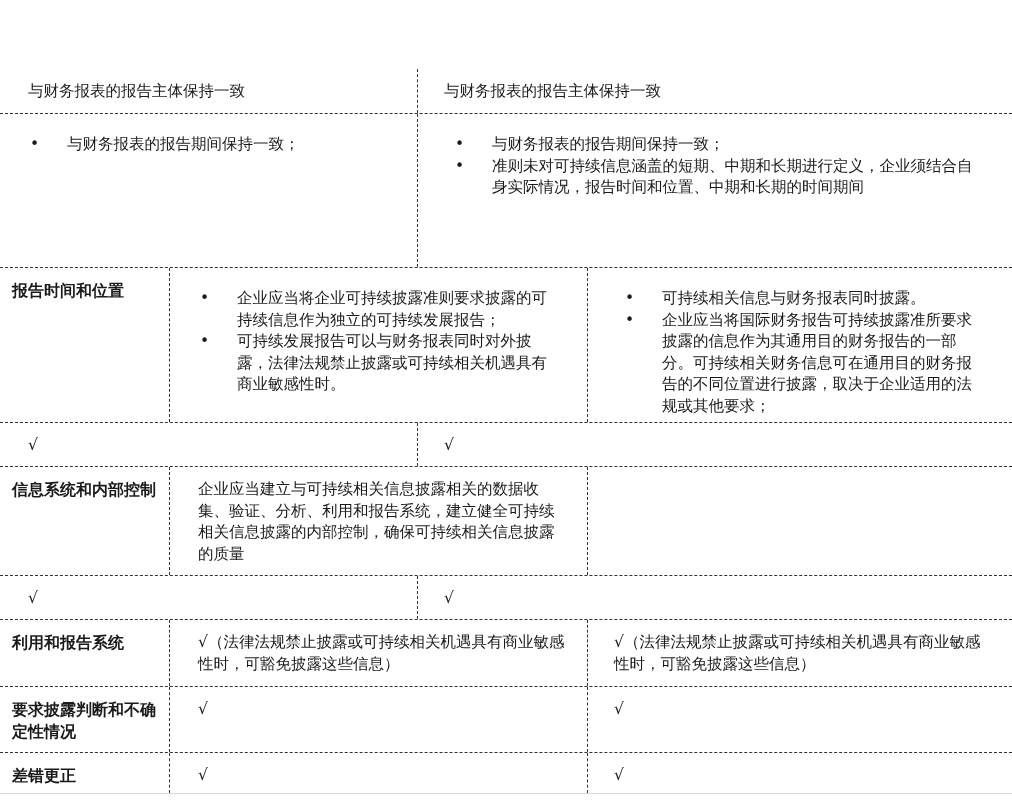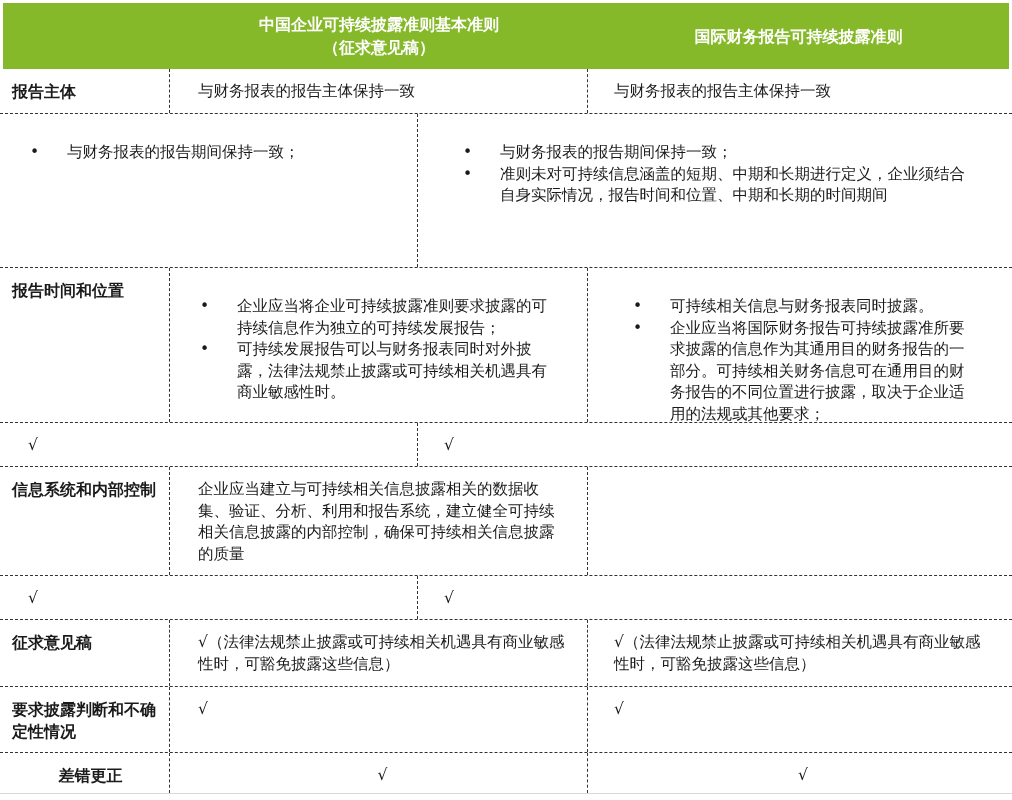--- a/index.html
+++ b/index.html
@@ -5,48 +5,37 @@
   html, body { margin:0; padding:0; background:#ffffff; }
   body { width:1012px; height:800px; overflow:hidden; font-family:"DejaVu Sans", "Liberation Sans", sans-serif; color:#1a1a1a; }
   .wrap { position:relative; width:1012px; height:800px; }
   .header { position:absolute; left:3px; top:3px; width:1006px; height:66px; background:#86b92a; display:flex; }
   .hcell { display:flex; align-items:center; justify-content:center; flex-direction:column; color:#ffffff; font-weight:bold; font-size:16px; line-height:23px; text-align:center; }
   .hc0 { width:167px; }
   .hc1 { width:418px; }
   .hc2 { width:421px; }
   .table { position:absolute; left:0; top:69px; width:1012px; }
   .row { position:relative; display:flex; border-bottom:1.5px dashed #333; box-sizing:border-box; }
-  .row.last { border-bottom:1px solid #d8d8d8;text-align:center; }
+  .row.last { border-bottom:1px solid #d8d8d8; }
   .c0 { width:170px; padding:12px 0 0 12px; box-sizing:border-box; font-weight:bold; font-size:16px; line-height:22px; border-right:1.5px dashed #333; }
   .c1 { width:418px; padding:12px 20px 0 28px; box-sizing:border-box; font-size:15.5px; line-height:21.5px; border-right:1.5px dashed #333; }
   .c2 { flex:1; padding:12px 20px 0 26px; box-sizing:border-box; font-size:15.5px; line-height:21.5px; }
-  ul.b { list-style:none; margin:16px; padding:0; }
+  ul.b { list-style:none; margin:8px; padding:0; }
   ul.b li { position:relative; padding-left:40px; }
   ul.b li::before { content:"•"; position:absolute; left:3px; top:0; }
   .c1 ul.b { margin-left:-1px; }
 </style>
 </head>
 <body>
 
 <div class="wrap">
-  <div class="header">
-    <div class="hcell hc0"></div>
-    <div class="hcell hc1">
-      <span>中国企业可持续披露准则基本准则</span>
-      <span>（征求意见稿）</span>
-    </div>
-    <div class="hcell hc2">
-      <span>国际财务报告可持续披露准则</span>
-    </div>
-  </div>
 
   <div class="table">
 
     <div class="row" style="height:45px">
-      <div class="c0">报告主体</div>
       <div class="c1">与财务报表的报告主体保持一致</div>
       <div class="c2">与财务报表的报告主体保持一致</div>
     </div>
 
     <div class="row" style="height:154px">
       <div class="c1">
         <ul class="b">
           <li>与财务报表的报告期间保持一致；</li>
         </ul>
       </div>
@@ -83,21 +72,21 @@
       <div class="c0">信息系统和内部控制</div>
       <div class="c1">企业应当建立与可持续相关信息披露相关的数据收集、验证、分析、利用和报告系统，建立健全可持续相关信息披露的内部控制，确保可持续相关信息披露的质量</div>
     </div>
 
     <div class="row" style="height:44px">
       <div class="c1">√</div>
       <div class="c2">√</div>
     </div>
 
     <div class="row" style="height:67px">
-      <div class="c0">征求意见稿</div>
+      <div class="c0">利用和报告系统</div>
       <div class="c1">√（法律法规禁止披露或可持续相关机遇具有商业敏感性时，可豁免披露这些信息）</div>
       <div class="c2">√（法律法规禁止披露或可持续相关机遇具有商业敏感性时，可豁免披露这些信息）</div>
     </div>
 
     <div class="row" style="height:66px">
       <div class="c0">要求披露判断和不确定性情况</div>
       <div class="c1">√</div>
       <div class="c2">√</div>
     </div>
 

